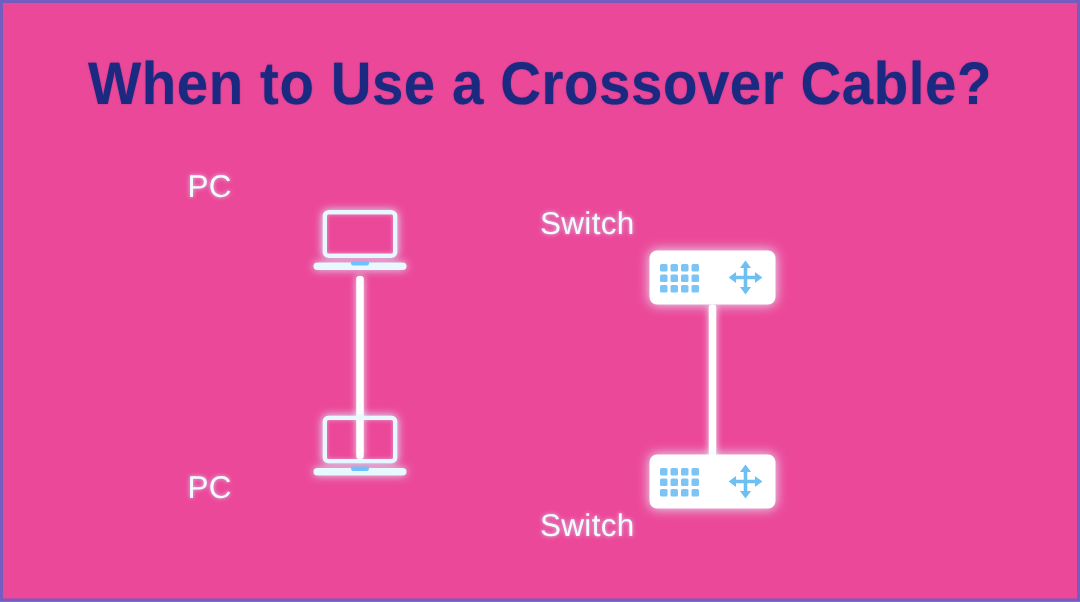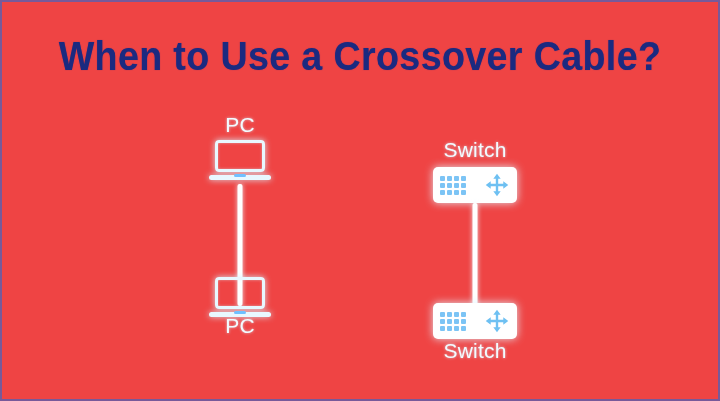--- a/index.html
+++ b/index.html
@@ -5,21 +5,21 @@
 <style>
   html, body {
     margin: 0;
     padding: 0;
     background: #2e90ff;
   }
   #canvas {
     position: relative;
     width: 720px;
     height: 401px;
-    background: #ef4444;
+    background: #ec4899;
     overflow: hidden;
     font-family: "Liberation Sans", "DejaVu Sans", sans-serif;
     box-sizing: border-box;
   }
   
   #canvas::before {
     content: "";
     position: absolute;
     inset: 0;
     pointer-events: none;
@@ -51,21 +51,20 @@
     width: 230px;
     height: 235px;
   }
   .group.pc-group    { left: 125px; }
   .group.sw-group    { left: 360px; margin-top: 25px; }
 
   .node-label {
     position: absolute;
     left: 0;
     width: 230px;
-    text-align: center;
     color: #f2fbff;
     font-size: 21px;
     font-weight: 400;
     letter-spacing: 0.2px;
     text-shadow: 0 0 3px rgba(210, 240, 255, 0.75);
     line-height: 1;
   }
   .label-top    { top: 4px; }
   .label-bottom { top: 205px; }
 

